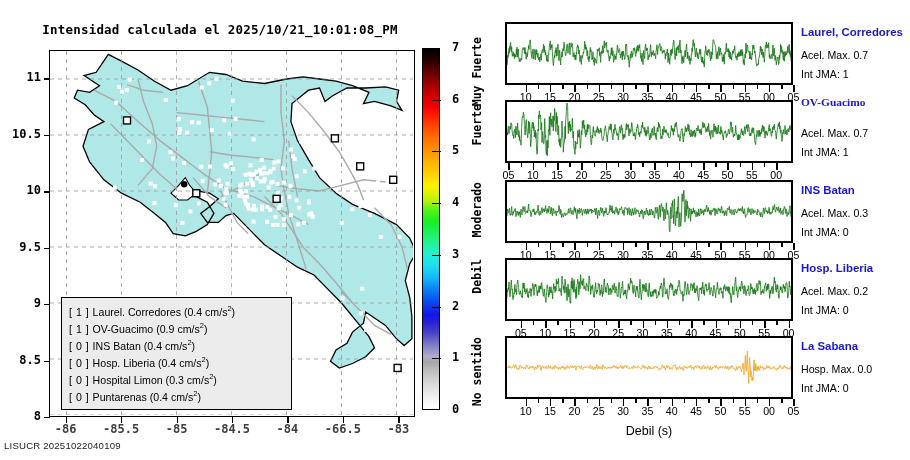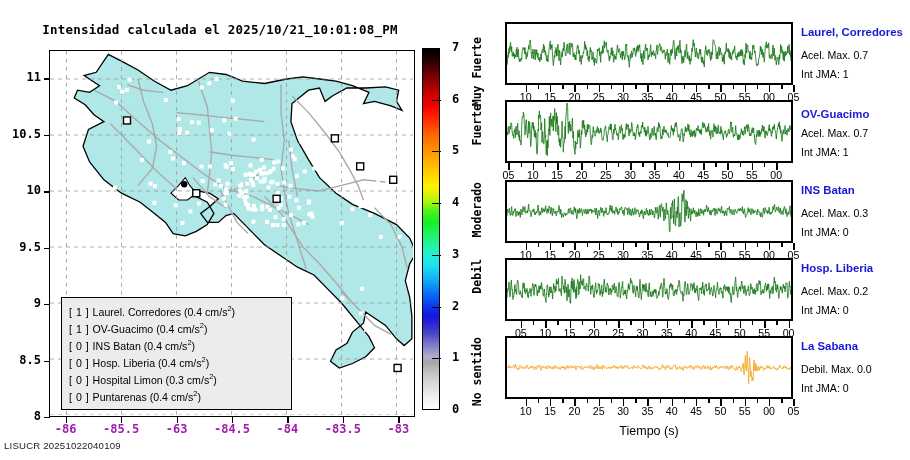--- a/index.html
+++ b/index.html
@@ -16,21 +16,21 @@
   #map-plot{left:49px;top:50px;width:366px;height:367px;
     border:1.5px solid #000;box-sizing:border-box;background:#fff;overflow:hidden;}
 
   #map-svg{position:absolute;left:0;top:0;}
 
   .ytick{position:absolute;right:0;width:44px;text-align:right;
     font-family:"DejaVu Sans Mono","Liberation Mono",monospace;
     font-size:12px;font-weight:bold;color:#000;}
   .xtick{position:absolute;text-align:center;width:60px;
     font-family:"DejaVu Sans Mono","Liberation Mono",monospace;
-    font-size:12px;font-weight:bold;color:#a21caf;}
+    font-size:12px;font-weight:bold;color:#404040;}
 
   
   #map-legend{position:absolute;left:11px;bottom:6px;width:231px;
     border:1px solid #000;background:#ececec;box-sizing:border-box;}
   #map-legend .lg-title{background:#000;color:#fff;text-align:center;
     font-size:12.5px;padding:3px 0 4px 0;letter-spacing:.3px;}
   #map-legend ul{list-style:none;margin:0;padding:4px 0 5px 7px;}
   #map-legend li{font-size:10.6px;color:#000;line-height:14.4px;white-space:nowrap;}
   #map-legend li .br{letter-spacing:.5px;}
   sup{font-size:7.5px;vertical-align:super;}
@@ -94,27 +94,27 @@
     <div class="ytick" style="top: 352.538px; left: 0px; width: 41px;">8.5</div>
     <div class="abs" style="left: 44px; top: 360.538px; width: 6px; height: 1.4px; background: rgb(0, 0, 0);"></div>
     <div class="ytick" style="top: 409px; left: 0px; width: 41px;">8</div>
     <div class="abs" style="left: 44px; top: 417px; width: 6px; height: 1.4px; background: rgb(0, 0, 0);"></div>
   </div>
 <div id="map-xtick-layer">
     <div class="xtick" style="left: 35.6364px; top: 422px;">-86</div>
     <div class="abs" style="left: 65.6364px; top: 417px; width: 1.4px; height: 6px; background: rgb(0, 0, 0);"></div>
     <div class="xtick" style="left: 91.0909px; top: 422px;">-85.5</div>
     <div class="abs" style="left: 121.091px; top: 417px; width: 1.4px; height: 6px; background: rgb(0, 0, 0);"></div>
-    <div class="xtick" style="left: 146.545px; top: 422px;">-63</div>
+    <div class="xtick" style="left: 146.545px; top: 422px;">-85</div>
     <div class="abs" style="left: 176.545px; top: 417px; width: 1.4px; height: 6px; background: rgb(0, 0, 0);"></div>
     <div class="xtick" style="left: 202px; top: 422px;">-84.5</div>
     <div class="abs" style="left: 232px; top: 417px; width: 1.4px; height: 6px; background: rgb(0, 0, 0);"></div>
     <div class="xtick" style="left: 257.455px; top: 422px;">-84</div>
     <div class="abs" style="left: 287.455px; top: 417px; width: 1.4px; height: 6px; background: rgb(0, 0, 0);"></div>
-    <div class="xtick" style="left: 312.909px; top: 422px;">-83.5</div>
+    <div class="xtick" style="left: 312.909px; top: 422px;">-66.5</div>
     <div class="abs" style="left: 342.909px; top: 417px; width: 1.4px; height: 6px; background: rgb(0, 0, 0);"></div>
     <div class="xtick" style="left: 368.364px; top: 422px;">-83</div>
     <div class="abs" style="left: 398.364px; top: 417px; width: 1.4px; height: 6px; background: rgb(0, 0, 0);"></div>
   </div>
 
 <div class="abs" id="map-plot">
   <svg id="map-svg" width="363" height="364" viewBox="0 0 363 364">
       <g>
         <polygon points="58.3,3.4 46.2,21.3 34.1,24.6 49.5,34.7 39.6,41.4 27.5,39.2 24.2,47.0 35.2,53.8 44.0,63.8 53.9,70.6 38.5,78.4 33.0,95.2 39.6,110.9 53.9,128.8 71.5,142.2 90.2,151.2 104.5,162.4 115.5,171.4 123.2,182.6 135.3,184.8 146.3,180.3 157.3,173.6 163.9,162.4 157.3,151.2 146.3,145.6 137.5,142.2 148.5,140.0 159.5,142.2 168.3,147.8 159.5,155.7 150.7,162.4 157.3,171.4 168.3,171.4 176.0,164.6 183.7,162.4 192.5,171.4 203.5,182.6 214.5,193.8 231.0,205.0 247.5,216.2 264.0,224.0 278.3,238.6 291.5,252.0 308.0,272.2 319.0,285.6 324.5,296.8 315.7,305.8 302.5,312.5 289.3,317.0 280.5,310.2 286.0,299.0 297.0,292.3 302.5,281.1 313.5,272.2 315.7,261.0 335.5,274.4 346.5,287.8 354.2,294.6 361.9,287.8 361.9,265.4 359.7,246.4 355.3,229.6 359.7,212.8 366.3,201.6 359.7,187.0 346.5,173.6 324.5,162.4 302.5,153.4 286.0,142.2 269.5,126.6 258.5,108.6 247.5,89.6 240.9,70.6 242.0,52.6 258.5,39.2 269.5,37.0 275.0,50.4 282.7,44.8 297.0,37.0 315.7,37.0 335.5,35.8 348.7,39.2 346.5,50.4 352.0,59.4 341.0,54.9 324.5,50.4 313.5,52.6 319.0,41.4 302.5,34.7 286.0,30.2 269.5,28.0 253.0,25.8 236.5,28.0 214.5,32.5 192.5,30.2 176.0,23.5 159.5,21.3 137.5,34.7 121.0,39.2 104.5,30.2 88.0,19.0 71.5,10.1 58.3,3.4" fill="#b0e8e8" stroke="#000000" stroke-width="1.3"></polygon>
         <polygon points="121.0,142.2 128.7,134.4 135.3,126.6 139.7,134.4 146.3,142.2 137.5,149.0 128.7,149.0" fill="#ffffff" stroke="#000" stroke-width="1.1"></polygon>
@@ -316,21 +316,21 @@
         <rect x="142.8000000000009" y="138.73999999999995" width="7" height="7" fill="#ffffff" stroke="#000" stroke-width="1.4"></rect>
         <rect x="344.09999999999997" y="313.46" width="7" height="7" fill="#ffffff" stroke="#000" stroke-width="1.4"></rect>
         <rect x="223.09999999999948" y="144.34" width="7" height="7" fill="#ffffff" stroke="#000" stroke-width="1.4"></rect>
         <circle cx="134.19999999999942" cy="133.27999999999997" r="3.2" fill="#000"></circle>
       </g>
     </svg>
 
   <div id="map-legend">
     <ul id="legend-list">
         <li><span class="br">[ 1 ] </span><span> Laurel. Corredores (0.4 cm/s</span><sup>2</sup><span>)</span></li>
-        <li><span class="br">[ 1 ] </span><span> OV-Guacimo (0.4 cm/s</span><sup>2</sup><span>)</span></li>
+        <li><span class="br">[ 1 ] </span><span> OV-Guacimo (0.9 cm/s</span><sup>2</sup><span>)</span></li>
         <li><span class="br">[ 0 ] </span><span> INS Batan (0.4 cm/s</span><sup>2</sup><span>)</span></li>
         <li><span class="br">[ 0 ] </span><span> Hosp. Liberia (0.4 cm/s</span><sup>2</sup><span>)</span></li>
         <li><span class="br">[ 0 ] </span><span> Hospital Limon (0.3 cm/s</span><sup>2</sup><span>)</span></li>
         <li><span class="br">[ 0 ] </span><span> Puntarenas (0.4 cm/s</span><sup>2</sup><span>)</span></li>
       </ul>
   </div>
 </div>
 
 <div class="abs" id="cbar"></div>
 <div id="cbar-ticks">
@@ -438,21 +438,21 @@
       <i style="left: 210.312px; height: 4px;"></i>
       <i style="left: 222.48px;"></i>
       <b style="left: 222.48px;">50</b>
       <i style="left: 234.648px; height: 4px;"></i>
       <i style="left: 246.816px;"></i>
       <b style="left: 246.816px;">55</b>
       <i style="left: 258.984px; height: 4px;"></i>
       <i style="left: 271.152px;"></i>
       <b style="left: 271.152px;">00</b>
     </div>
-    <div class="sg-name" style="top: 108px;">OV-Guacimo</div>
+    <div class="sg-name" style="top: 96px; font-family: Liberation Serif, serif;">OV-Guacimo</div>
     <div class="sg-meta" style="top: 127px;">Acel. Max. 0.7</div>
     <div class="sg-meta" style="top: 146px;">Int JMA: 1</div>
     <div class="sg-box" style="top: 180px; height: 63px;">
       <svg width="284" height="59" viewBox="0 0 284 59" style="display: block;">
         <polyline points="0.00,33.96 0.33,29.34 0.67,27.09 1.00,28.69 1.33,30.54 1.67,30.78 2.00,29.76 2.33,26.17 2.67,28.44 3.00,32.44 3.33,33.46 3.67,31.71 4.00,32.94 4.33,27.35 4.67,24.59 5.00,29.50 5.33,31.25 5.67,33.45 6.00,32.84 6.33,29.71 6.67,31.04 7.00,28.86 7.33,29.25 7.67,27.09 8.00,26.67 8.33,26.54 8.67,30.71 9.00,34.63 9.33,31.80 9.67,32.12 10.00,29.02 10.33,30.48 10.67,29.62 11.00,33.06 11.33,33.60 11.67,30.14 12.00,30.12 12.33,32.08 12.67,29.63 13.00,33.53 13.33,35.42 13.67,30.53 14.00,27.06 14.33,31.32 14.67,32.45 15.00,32.88 15.33,30.31 15.67,27.77 16.00,24.44 16.33,26.71 16.67,26.20 17.00,29.77 17.33,26.24 17.67,25.20 18.00,24.54 18.33,31.13 18.67,31.59 19.00,31.18 19.33,30.38 19.67,29.05 20.00,29.19 20.33,28.65 20.67,30.96 21.00,27.77 21.33,23.92 21.67,22.05 22.00,28.35 22.33,28.85 22.67,28.56 23.00,28.19 23.33,29.08 23.67,31.44 24.00,34.71 24.33,33.64 24.67,30.79 25.00,29.93 25.33,28.58 25.67,27.88 26.00,27.64 26.33,29.98 26.67,26.94 27.00,27.03 27.33,29.16 27.67,32.40 28.00,30.38 28.33,32.77 28.67,31.42 29.00,31.72 29.33,29.02 29.67,29.52 30.00,30.51 30.33,29.28 30.67,26.33 31.00,23.07 31.33,25.31 31.67,29.35 32.00,32.74 32.33,33.50 32.67,32.55 33.00,29.06 33.33,31.09 33.67,32.69 34.00,31.44 34.33,29.42 34.67,26.16 35.00,25.62 35.33,28.17 35.67,30.65 36.00,27.66 36.33,27.35 36.67,28.53 37.00,26.62 37.33,30.03 37.67,28.14 38.00,28.86 38.33,25.38 38.67,23.68 39.00,27.54 39.33,28.76 39.67,28.67 40.00,31.45 40.33,26.70 40.67,29.17 41.00,27.18 41.33,30.45 41.67,27.69 42.00,24.15 42.33,24.92 42.67,24.44 43.00,26.49 43.33,31.97 43.67,28.73 44.00,28.53 44.33,25.41 44.67,30.55 45.00,31.81 45.33,33.79 45.67,30.84 46.00,26.30 46.33,27.48 46.67,26.96 47.00,31.54 47.33,30.37 47.67,31.04 48.00,30.39 48.33,28.79 48.67,29.56 49.00,32.95 49.33,33.79 49.67,31.96 50.00,29.20 50.33,30.36 50.67,29.24 51.00,29.90 51.33,29.63 51.67,26.10 52.00,23.44 52.33,24.93 52.67,28.93 53.00,32.15 53.33,32.49 53.67,27.28 54.00,28.01 54.33,31.55 54.67,35.60 55.00,33.75 55.33,32.45 55.67,31.62 56.00,33.46 56.33,35.00 56.67,34.12 57.00,32.58 57.33,30.75 57.67,31.15 58.00,31.30 58.33,33.29 58.67,33.85 59.00,31.26 59.33,31.86 59.67,32.39 60.00,32.69 60.33,31.41 60.67,31.22 61.00,30.10 61.33,27.66 61.67,26.66 62.00,31.33 62.33,30.26 62.67,29.77 63.00,26.63 63.33,25.89 63.67,26.06 64.00,30.59 64.33,32.06 64.67,30.94 65.00,28.36 65.33,30.50 65.67,30.52 66.00,32.80 66.33,31.52 66.67,31.03 67.00,26.78 67.33,24.80 67.67,28.49 68.00,27.21 68.33,30.45 68.67,26.39 69.00,29.66 69.33,32.71 69.67,36.23 70.00,36.82 70.33,31.83 70.67,27.59 71.00,29.91 71.33,28.04 71.67,29.21 72.00,31.70 72.33,25.97 72.67,27.33 73.00,30.24 73.33,30.65 73.67,30.04 74.00,27.18 74.33,26.54 74.67,28.67 75.00,29.56 75.33,33.50 75.67,31.79 76.00,28.68 76.33,27.92 76.67,27.80 77.00,27.29 77.33,29.99 77.67,31.32 78.00,31.21 78.33,29.42 78.67,27.15 79.00,29.41 79.33,32.37 79.67,29.33 80.00,31.10 80.33,26.98 80.67,28.82 81.00,31.78 81.33,31.87 81.67,28.24 82.00,27.27 82.33,27.81 82.67,29.27 83.00,29.28 83.33,27.14 83.67,27.21 84.00,28.59 84.33,27.21 84.67,31.41 85.00,30.96 85.33,28.09 85.67,28.96 86.00,28.56 86.33,29.55 86.67,29.18 87.00,30.27 87.33,28.13 87.67,26.61 88.00,26.50 88.33,28.48 88.67,33.06 89.00,30.24 89.33,25.99 89.67,28.08 90.00,31.57 90.33,32.91 90.67,36.43 91.00,31.14 91.33,28.13 91.67,28.70 92.00,30.93 92.33,32.90 92.67,33.59 93.00,28.03 93.33,28.40 93.67,25.56 94.00,25.30 94.33,28.97 94.67,30.95 95.00,30.03 95.33,26.22 95.67,28.76 96.00,28.57 96.33,32.95 96.67,34.41 97.00,32.64 97.33,28.93 97.67,31.35 98.00,29.41 98.33,30.98 98.67,28.95 99.00,25.62 99.33,28.13 99.67,30.58 100.00,32.17 100.33,33.01 100.67,31.88 101.00,31.70 101.33,32.48 101.67,31.67 102.00,29.93 102.33,30.52 102.67,25.50 103.00,23.00 103.33,23.74 103.67,28.01 104.00,26.68 104.33,29.73 104.67,25.32 105.00,23.74 105.33,25.18 105.67,31.22 106.00,29.59 106.33,29.75 106.67,30.58 107.00,28.50 107.33,29.84 107.67,32.30 108.00,29.68 108.33,28.04 108.67,26.36 109.00,24.93 109.33,25.70 109.67,26.82 110.00,30.60 110.33,26.76 110.67,29.51 111.00,32.95 111.33,32.43 111.67,29.65 112.00,31.25 112.33,28.22 112.67,26.59 113.00,26.75 113.33,28.16 113.67,27.48 114.00,26.42 114.33,25.40 114.67,24.60 115.00,27.66 115.33,28.80 115.67,31.80 116.00,31.37 116.33,28.09 116.67,29.57 117.00,33.53 117.33,31.36 117.67,26.75 118.00,25.33 118.33,25.51 118.67,26.41 119.00,26.59 119.33,26.29 119.67,26.45 120.00,28.03 120.33,26.60 120.67,32.71 121.00,31.61 121.33,28.83 121.67,27.75 122.00,25.65 122.33,28.82 122.67,32.41 123.00,33.28 123.33,27.91 123.67,27.28 124.00,29.23 124.33,29.65 124.67,33.73 125.00,31.04 125.33,28.21 125.67,26.48 126.00,31.03 126.33,30.27 126.67,33.13 127.00,31.83 127.33,27.82 127.67,26.59 128.00,25.69 128.33,31.24 128.67,32.19 129.00,32.25 129.33,28.20 129.67,27.54 130.00,29.74 130.33,29.07 130.67,28.56 131.00,27.86 131.33,29.36 131.67,31.83 132.00,31.17 132.33,34.93 132.67,34.67 133.00,32.66 133.33,30.98 133.67,29.03 134.00,32.03 134.33,31.88 134.67,27.75 135.00,28.81 135.33,28.53 135.67,31.16 136.00,35.24 136.33,36.77 136.67,34.91 137.00,29.81 137.33,30.87 137.67,29.08 138.00,33.01 138.33,32.25 138.67,30.56 139.00,29.13 139.33,26.15 139.67,27.67 140.00,30.81 140.33,32.47 140.67,28.26 141.00,30.55 141.33,31.33 141.67,33.52 142.00,31.80 142.33,33.05 142.67,27.31 143.00,29.83 143.33,32.06 143.67,32.73 144.00,28.53 144.33,27.01 144.67,27.96 145.00,28.80 145.33,33.02 145.67,31.14 146.00,28.78 146.33,30.24 146.67,31.85 147.00,33.38 147.33,35.82 147.67,35.90 148.00,31.02 148.33,25.36 148.67,28.24 149.00,30.17 149.33,31.28 149.67,30.44 150.00,25.08 150.33,26.56 150.67,30.45 151.00,34.66 151.33,37.24 151.67,31.92 152.00,26.78 152.33,23.44 152.67,23.40 153.00,32.85 153.33,35.15 153.67,26.21 154.00,23.00 154.33,21.59 154.67,22.17 155.00,26.77 155.33,29.57 155.67,26.24 156.00,24.93 156.33,27.01 156.67,36.04 157.00,38.97 157.33,30.25 157.67,27.32 158.00,29.66 158.33,37.09 158.67,33.45 159.00,25.56 159.33,20.77 159.67,25.70 160.00,29.95 160.33,32.63 160.67,28.29 161.00,30.13 161.33,32.41 161.67,33.37 162.00,37.64 162.33,48.66 162.67,49.84 163.00,49.38 163.33,27.21 163.67,25.28 164.00,36.86 164.33,29.04 164.67,27.62 165.00,21.10 165.33,23.56 165.67,18.62 166.00,35.41 166.33,33.52 166.67,41.76 167.00,28.23 167.33,16.92 167.67,24.77 168.00,37.22 168.33,44.03 168.67,43.49 169.00,30.94 169.33,29.31 169.67,31.62 170.00,35.95 170.33,25.05 170.67,32.24 171.00,18.14 171.33,14.60 171.67,21.70 172.00,44.92 172.33,35.12 172.67,32.35 173.00,30.65 173.33,38.37 173.67,44.28 174.00,40.18 174.33,37.34 174.67,28.00 175.00,11.78 175.33,12.23 175.67,19.07 176.00,19.55 176.33,17.33 176.67,8.79 177.00,8.21 177.33,23.52 177.67,34.96 178.00,40.10 178.33,34.79 178.67,23.78 179.00,17.60 179.33,33.70 179.67,31.74 180.00,21.45 180.33,19.26 180.67,26.74 181.00,24.38 181.33,36.39 181.67,33.78 182.00,30.45 182.33,26.15 182.67,26.19 183.00,33.42 183.33,36.83 183.67,39.22 184.00,26.87 184.33,28.18 184.67,32.31 185.00,29.34 185.33,31.64 185.67,29.26 186.00,30.02 186.33,25.82 186.67,29.95 187.00,29.36 187.33,31.59 187.67,28.07 188.00,29.17 188.33,31.10 188.67,32.83 189.00,34.89 189.33,33.54 189.67,29.68 190.00,29.83 190.33,30.99 190.67,34.46 191.00,31.23 191.33,33.19 191.67,26.79 192.00,29.49 192.33,32.41 192.67,33.95 193.00,32.37 193.33,29.07 193.67,26.67 194.00,28.05 194.33,27.56 194.67,31.60 195.00,30.21 195.33,30.93 195.67,29.69 196.00,27.84 196.33,28.84 196.67,33.26 197.00,29.16 197.33,29.73 197.67,27.43 198.00,27.12 198.33,29.72 198.67,29.12 199.00,26.96 199.33,24.45 199.67,23.06 200.00,25.20 200.33,29.80 200.67,28.05 201.00,29.39 201.33,25.41 201.67,28.02 202.00,28.00 202.33,28.75 202.67,31.99 203.00,32.48 203.33,28.36 203.67,29.48 204.00,33.26 204.33,32.63 204.67,29.38 205.00,28.09 205.33,29.27 205.67,29.96 206.00,28.24 206.33,26.58 206.67,27.68 207.00,28.20 207.33,26.27 207.67,29.60 208.00,33.65 208.33,30.70 208.67,26.84 209.00,26.69 209.33,27.19 209.67,31.73 210.00,31.73 210.33,31.93 210.67,30.20 211.00,26.99 211.33,25.82 211.67,26.52 212.00,29.20 212.33,28.91 212.67,26.93 213.00,26.92 213.33,30.80 213.67,30.88 214.00,28.21 214.33,24.93 214.67,24.16 215.00,28.22 215.33,31.29 215.67,29.46 216.00,30.97 216.33,30.45 216.67,28.75 217.00,30.75 217.33,33.81 217.67,30.59 218.00,32.32 218.33,28.54 218.67,29.92 219.00,29.36 219.33,31.76 219.67,33.66 220.00,30.31 220.33,26.33 220.67,26.86 221.00,26.71 221.33,27.82 221.67,26.63 222.00,26.15 222.33,24.31 222.67,28.92 223.00,30.69 223.33,31.26 223.67,30.13 224.00,27.34 224.33,29.42 224.67,29.72 225.00,32.67 225.33,30.53 225.67,29.48 226.00,27.75 226.33,28.31 226.67,30.09 227.00,33.02 227.33,32.21 227.67,30.59 228.00,27.19 228.33,29.11 228.67,29.02 229.00,29.52 229.33,29.96 229.67,31.11 230.00,31.11 230.33,28.65 230.67,27.80 231.00,28.55 231.33,26.83 231.67,26.51 232.00,28.39 232.33,27.36 232.67,29.13 233.00,26.80 233.33,28.27 233.67,26.44 234.00,27.00 234.33,27.37 234.67,29.24 235.00,28.43 235.33,24.54 235.67,26.88 236.00,30.97 236.33,29.32 236.67,31.91 237.00,29.73 237.33,26.71 237.67,27.47 238.00,31.86 238.33,34.53 238.67,35.52 239.00,33.49 239.33,32.79 239.67,33.14 240.00,32.76 240.33,30.35 240.67,28.64 241.00,26.14 241.33,25.59 241.67,30.29 242.00,29.93 242.33,30.18 242.67,28.02 243.00,26.73 243.33,29.57 243.67,31.42 244.00,32.96 244.33,29.92 244.67,30.25 245.00,26.53 245.33,29.37 245.67,29.66 246.00,31.10 246.33,31.79 246.67,27.83 247.00,29.35 247.33,30.55 247.67,31.03 248.00,28.80 248.33,28.66 248.67,29.04 249.00,30.04 249.33,30.17 249.67,30.82 250.00,32.98 250.33,31.75 250.67,27.04 251.00,28.62 251.33,29.56 251.67,28.72 252.00,30.47 252.33,30.35 252.67,30.83 253.00,33.33 253.33,31.87 253.67,35.00 254.00,30.33 254.33,31.72 254.67,32.28 255.00,33.09 255.33,35.31 255.67,34.36 256.00,30.36 256.33,25.91 256.67,26.40 257.00,30.71 257.33,31.75 257.67,29.91 258.00,26.19 258.33,25.58 258.67,26.68 259.00,29.40 259.33,28.57 259.67,29.07 260.00,30.68 260.33,28.71 260.67,31.77 261.00,29.74 261.33,30.78 261.67,29.04 262.00,25.24 262.33,26.14 262.67,31.57 263.00,32.29 263.33,30.37 263.67,30.56 264.00,32.26 264.33,30.96 264.67,30.11 265.00,30.37 265.33,30.84 265.67,27.25 266.00,24.48 266.33,27.96 266.67,27.08 267.00,25.06 267.33,22.88 267.67,22.40 268.00,27.86 268.33,30.08 268.67,29.94 269.00,27.63 269.33,27.34 269.67,25.00 270.00,26.86 270.33,27.93 270.67,27.20 271.00,28.60 271.33,25.29 271.67,24.61 272.00,29.68 272.33,30.71 272.67,28.05 273.00,28.71 273.33,25.93 273.67,29.09 274.00,32.42 274.33,31.63 274.67,29.06 275.00,28.70 275.33,28.49 275.67,29.35 276.00,32.66 276.33,29.67 276.67,26.84 277.00,27.07 277.33,24.43 277.67,24.78 278.00,25.94 278.33,30.45 278.67,31.53 279.00,26.79 279.33,29.56 279.67,31.91 280.00,34.53 280.33,33.22 280.67,33.24 281.00,29.68 281.33,32.05 281.67,32.33 282.00,32.42 282.33,27.26 282.67,26.60 283.00,23.69 283.33,27.71 283.67,32.66 284.00,35.05" fill="none" stroke="#1a7a1a" stroke-width="0.85"></polyline>
       </svg>
     </div>
     <div class="sg-axis" style="top: 243px;">
       <i style="left: 20.736px;"></i>
       <b style="left: 20.736px;">10</b>
@@ -574,18 +574,18 @@
       <i style="left: 239.76px;"></i>
       <b style="left: 239.76px;">55</b>
       <i style="left: 251.928px; height: 4px;"></i>
       <i style="left: 264.096px;"></i>
       <b style="left: 264.096px;">00</b>
       <i style="left: 276.264px; height: 4px;"></i>
       <i style="left: 288.432px;"></i>
       <b style="left: 288.432px;">05</b>
     </div>
     <div class="sg-name" style="top: 340px;">La Sabana</div>
-    <div class="sg-meta" style="top: 363px;">Debil. Max. 0.0</div>
+    <div class="sg-meta" style="top: 363px;">Hosp. Max. 0.0</div>
     <div class="sg-meta" style="top: 382px;">Int JMA: 0</div>
   </div>
-<div class="abs" id="xlabel">Tiempo (s)</div>
+<div class="abs" id="xlabel">Debil (s)</div>
 
 <div class="abs" id="footer">LISUCR 20251022040109</div>
 
 </body></html>

